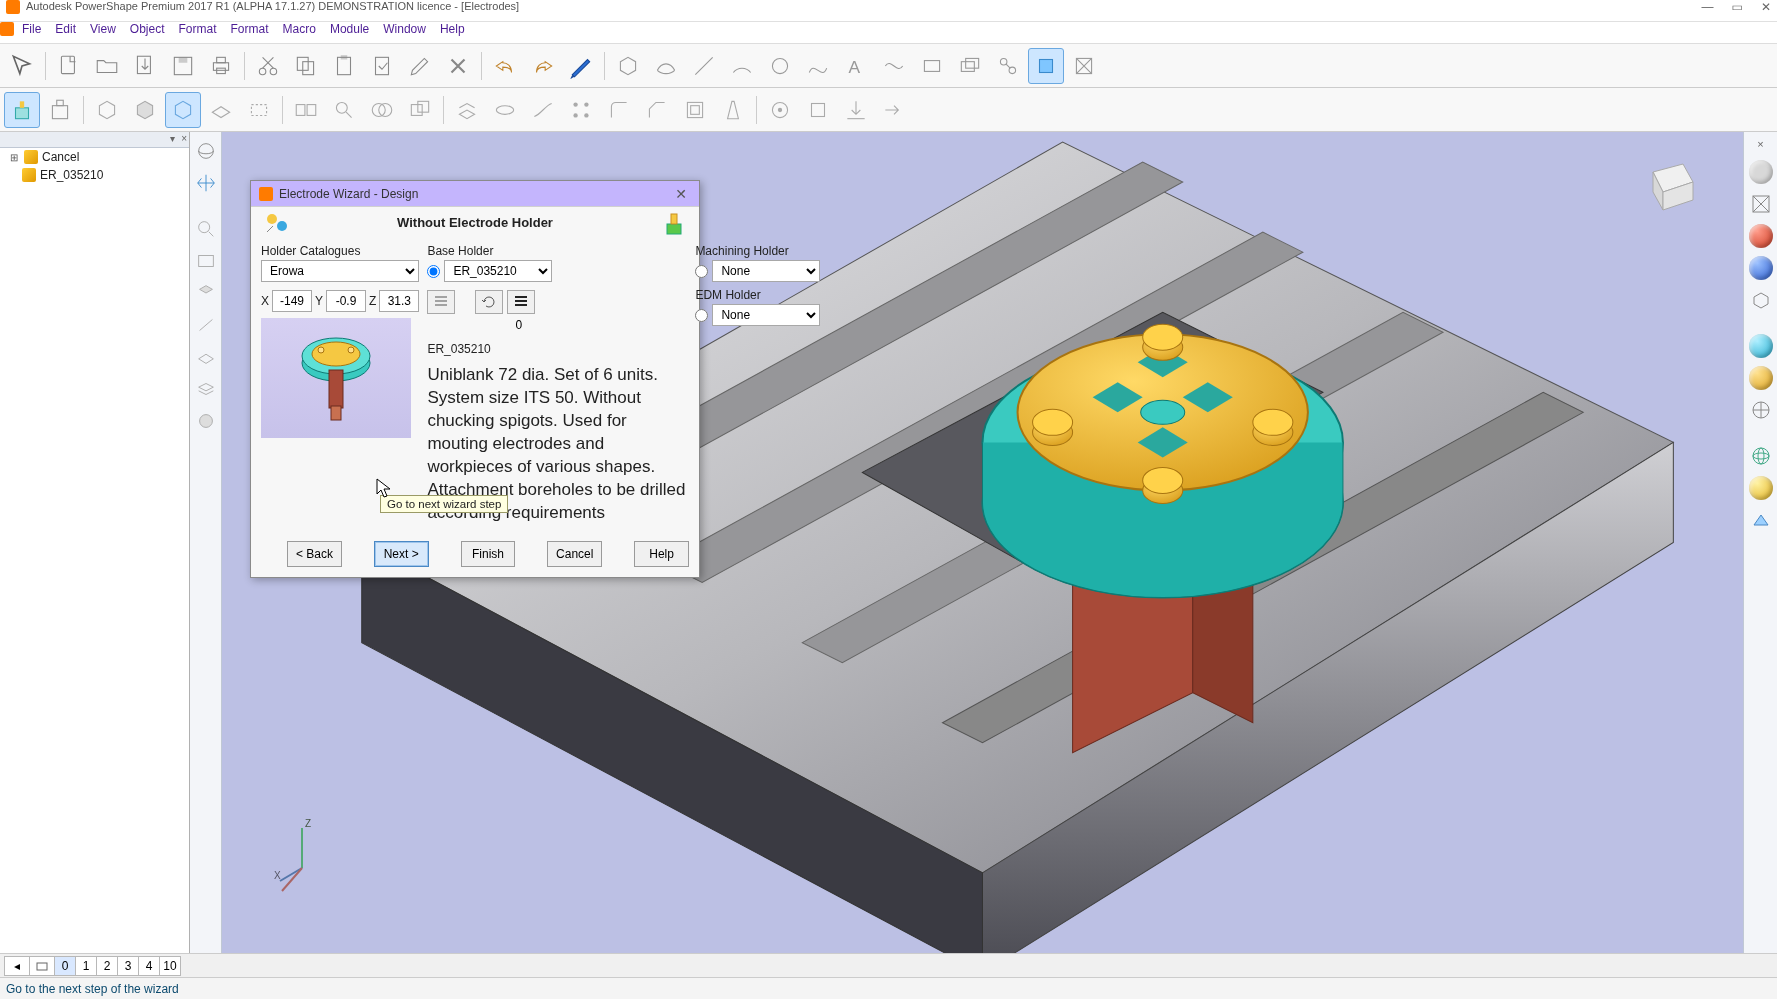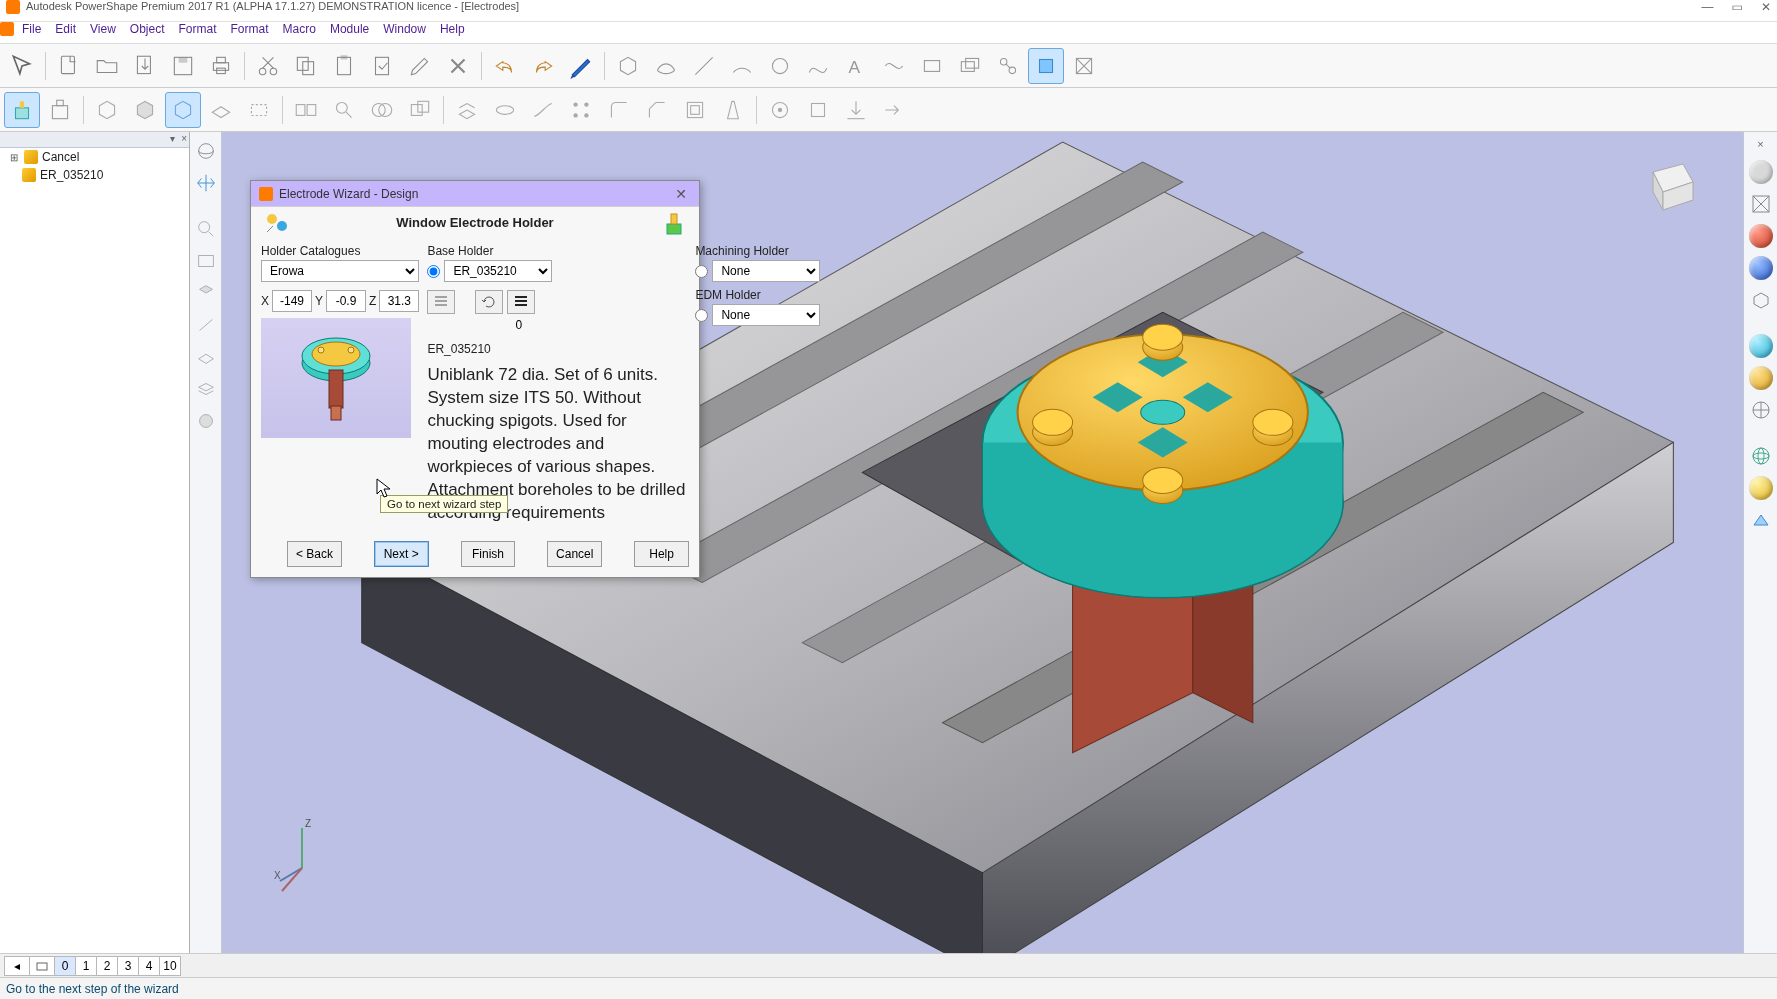--- a/index.html
+++ b/index.html
@@ -639,21 +639,21 @@
     <span class="txt">Electrode Wizard - Design</span>
     <span class="x">✕</span>
   </div>
   <div class="dlg-body">
     <div class="dlg-heading">
       <svg class="wiz-ico" viewBox="0 0 26 22">
           <circle cx="7" cy="7" r="5" fill="#f5c842"></circle>
           <circle cx="17" cy="14" r="5" fill="#3aa8e0"></circle>
           <path d="M2 20l6-6" stroke="#888"></path>
         </svg>
-      <span class="title">Window Electrode Holder</span>
+      <span class="title">Without Electrode Holder</span>
       <svg class="right-ico" viewBox="0 0 22 26">
           <rect x="4" y="14" width="14" height="10" fill="#5ac84a" stroke="#2a7"></rect>
           <rect x="8" y="4" width="6" height="10" fill="#f5c842" stroke="#c89020"></rect>
         </svg>
     </div>
 
     <div class="dlg-cols">
       <div class="col" style="flex:0 0 150px">
         <div class="col-label">Holder Catalogues</div>
         <select class="combo">

